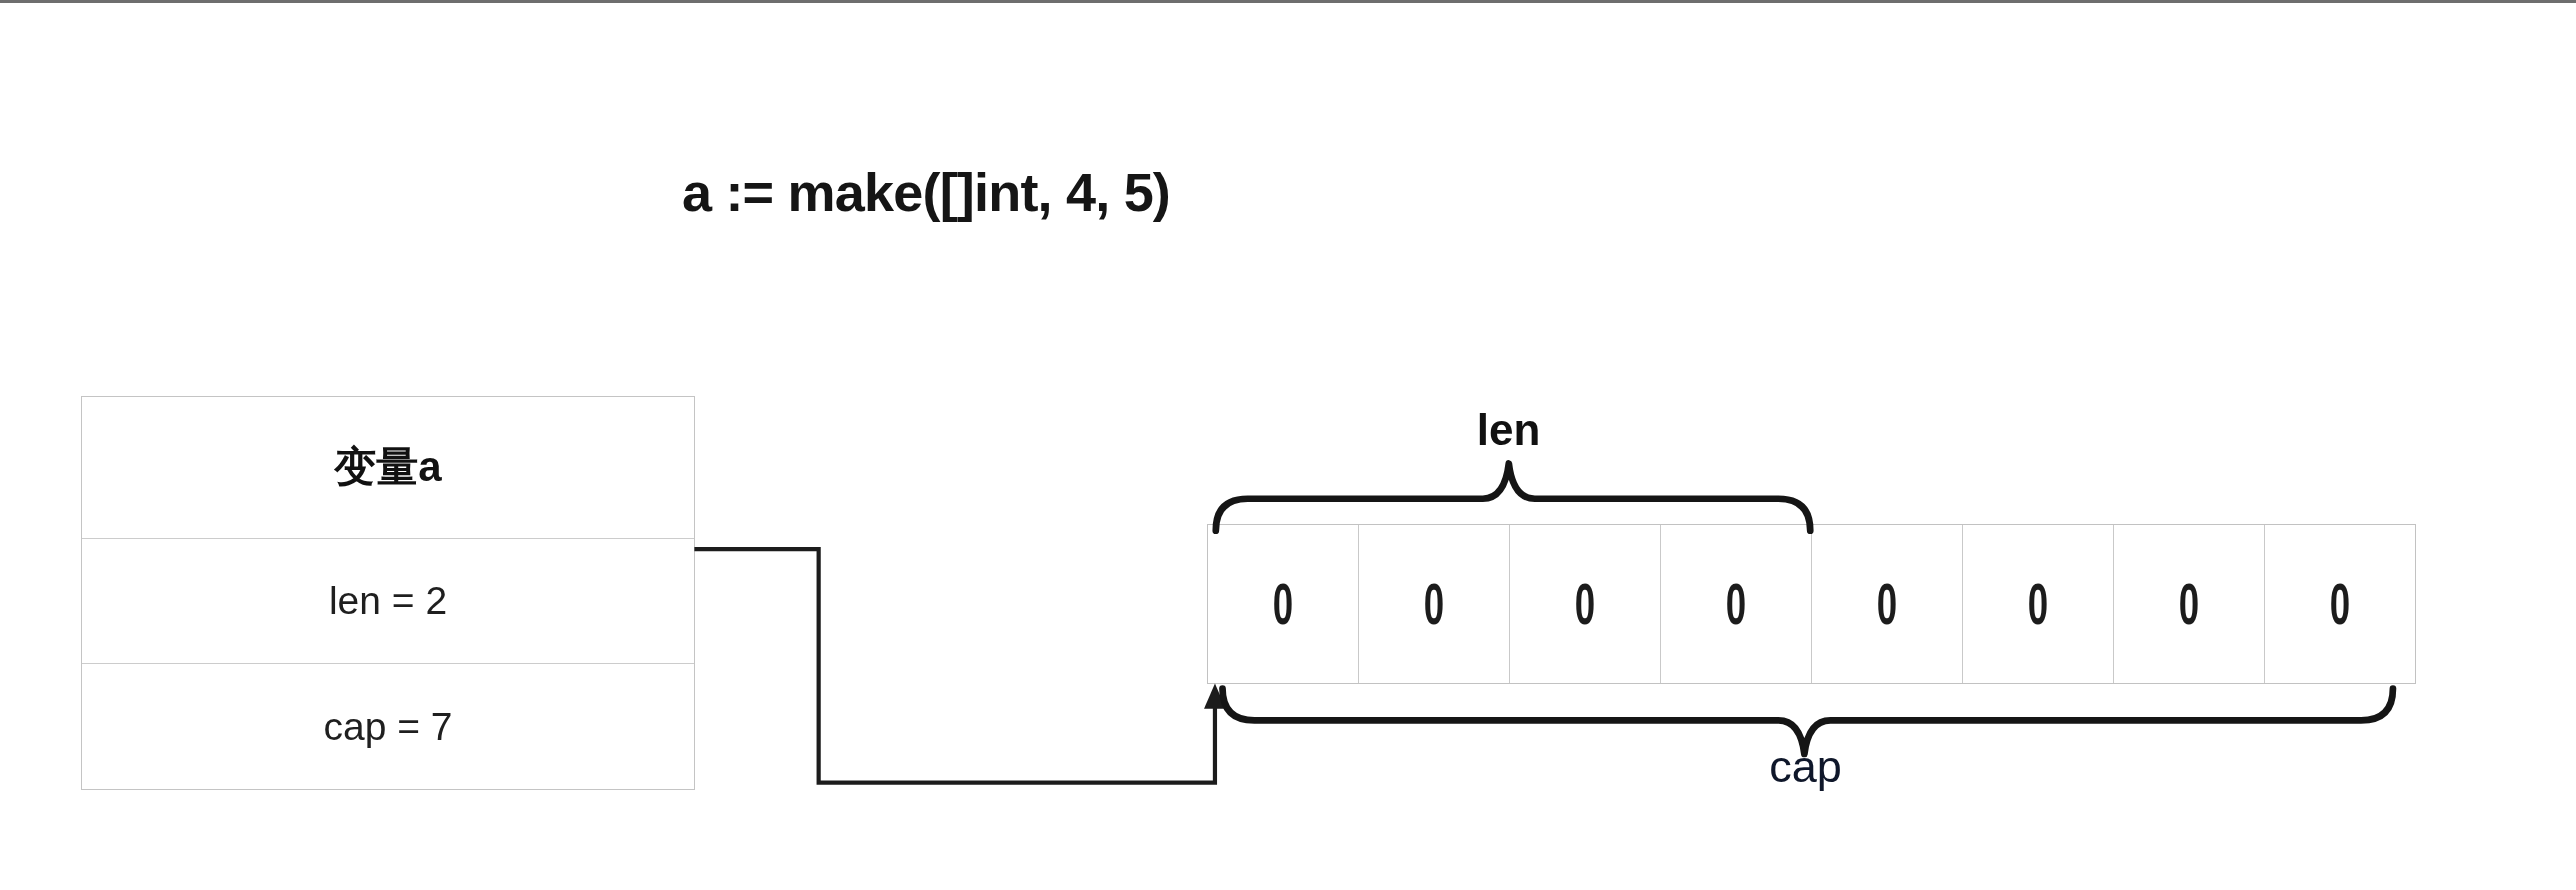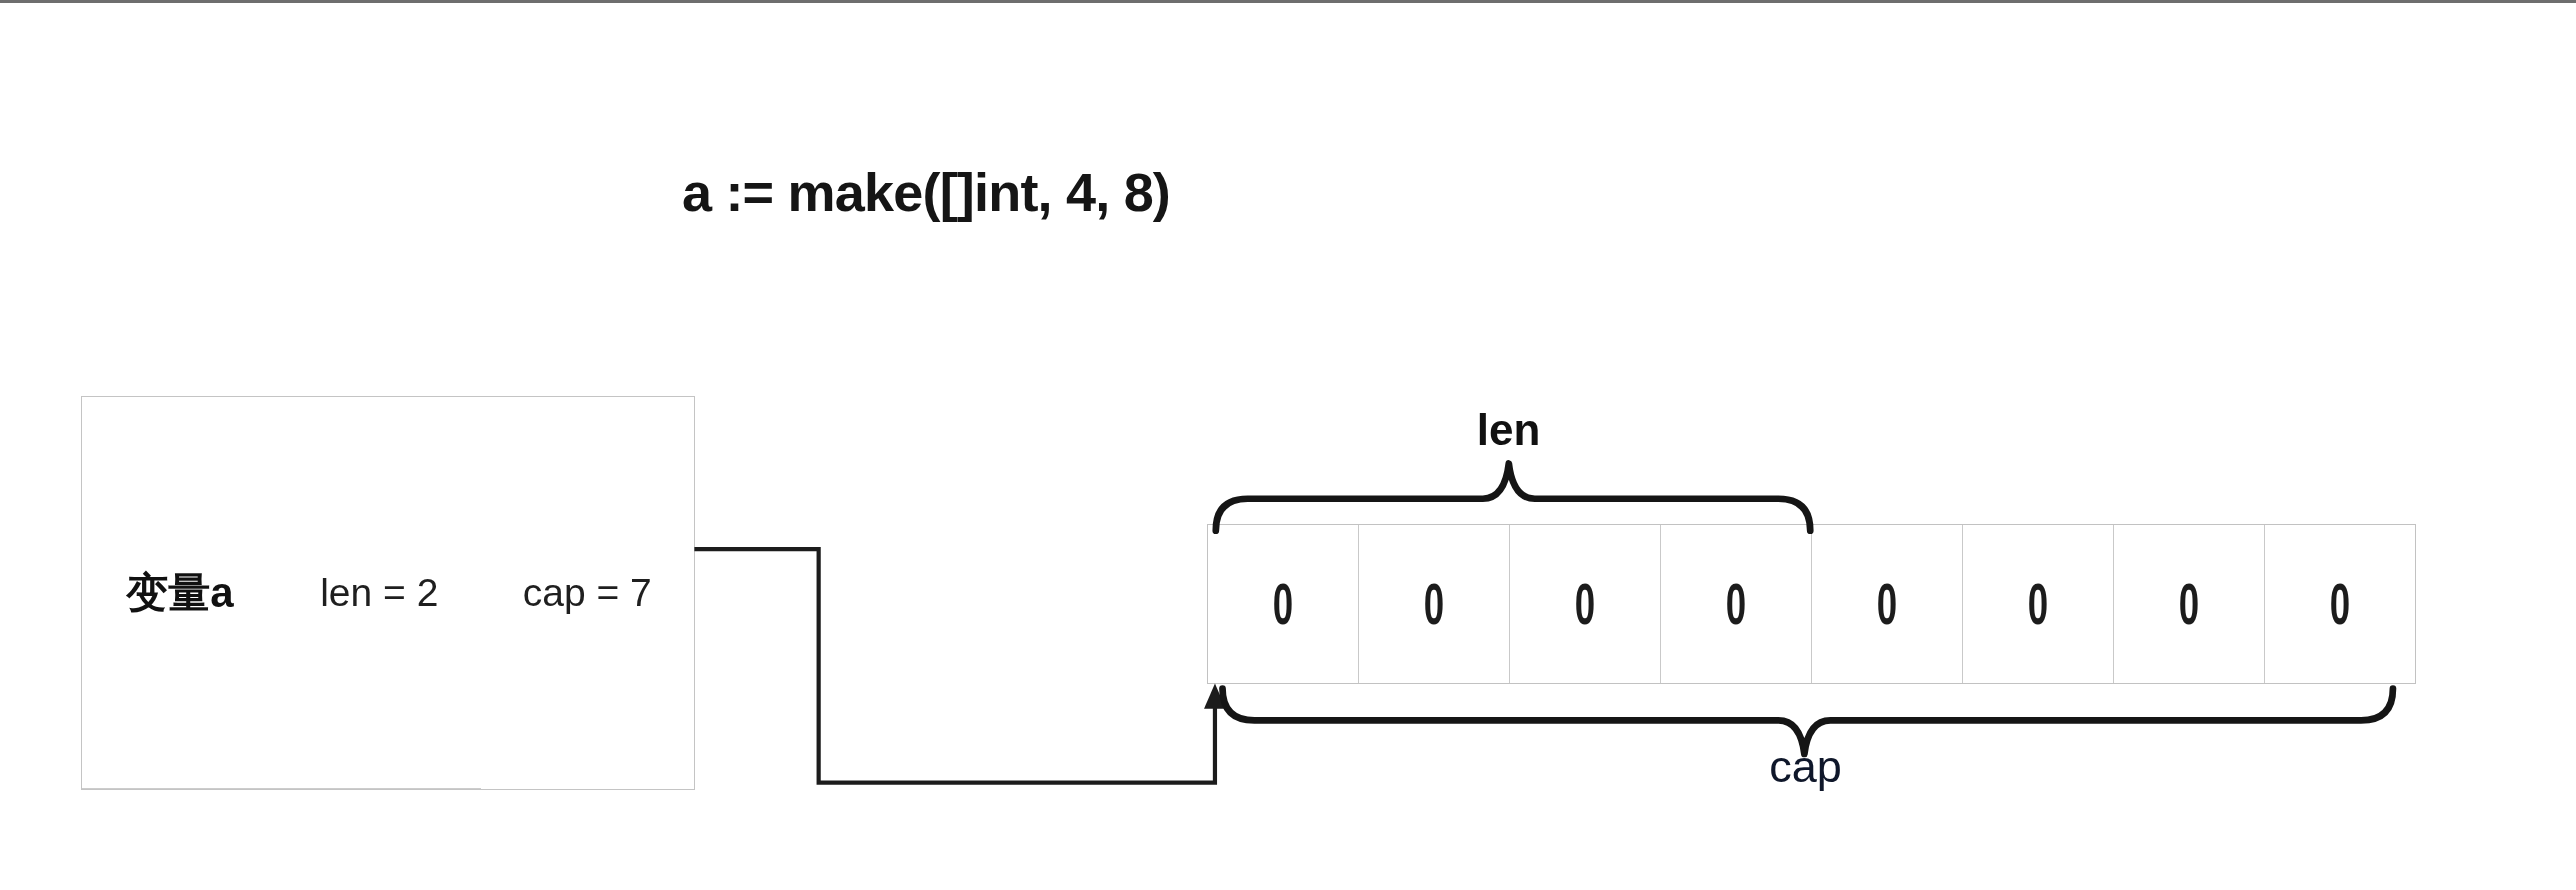--- a/index.html
+++ b/index.html
@@ -17,21 +17,21 @@
   }
   .code-title{
     position:absolute;left:682px;top:161px;
     font-size:54px;font-weight:bold;letter-spacing:-0.8px;
     white-space:nowrap;color:#151515;
   }
   
   .var-table{
     position:absolute;left:81px;top:396px;width:614px;height:394px;
     border:1.7px solid #c4c4c4;box-sizing:border-box;
-    display:flex;background:#ffffff;
+    display:flex;flex-direction:column;background:#ffffff;
   }
   .var-row{
     flex:1 1 auto;
     display:flex;align-items:center;justify-content:center;
     font-size:39px;color:#1f1f1f;
     border-bottom:1.7px solid #cccccc;
   }
   .var-row:last-child{border-bottom:none;}
   .var-row.header{font-weight:bold;font-size:42px;flex:1.05 1 auto;color:#111;}
   
@@ -64,21 +64,21 @@
     pointer-events:none;
   }
 </style>
 </head>
 <body>
 
 <div class="canvas">
 
   <div class="top-rule"></div>
 
-  <div class="code-title">a := make([]int, 4, 8)</div>
+  <div class="code-title">a := make([]int, 4, 5)</div>
 
   <div class="var-table">
     <div class="var-row header">变量a</div>
     <div class="var-row">len = 2</div>
     <div class="var-row">cap = 7</div>
   </div>
 
   <div class="len-label">len</div>
 
   <div class="mem-array">

